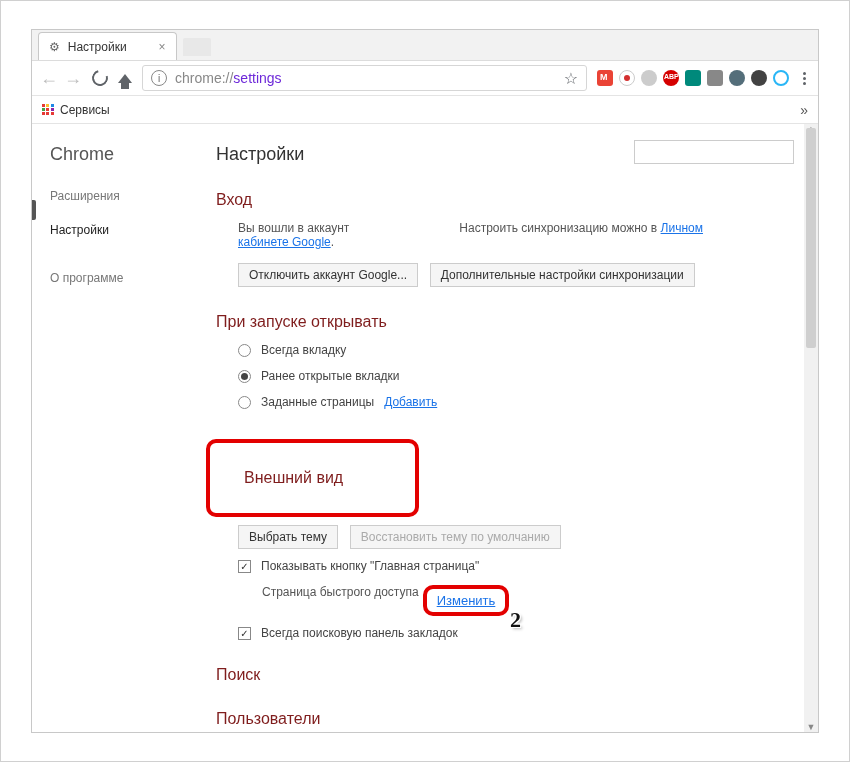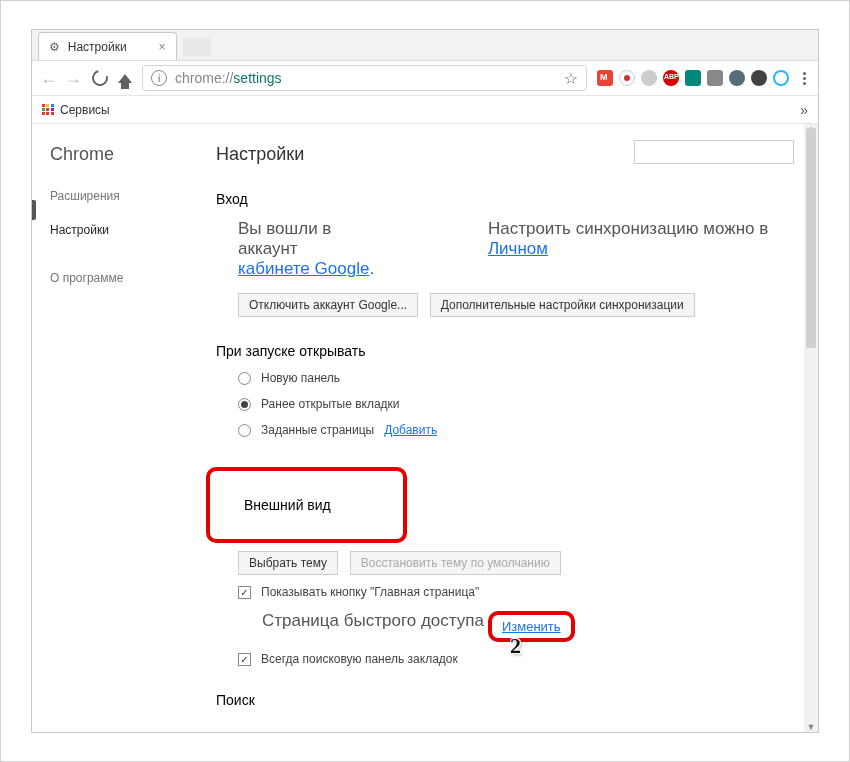--- a/index.html
+++ b/index.html
@@ -22,21 +22,21 @@
   .ghost-tab { width: 28px; height: 18px; background: #e8e8e8; border-radius: 2px 2px 0 0; margin-left: 6px; margin-bottom: 4px;}
 
   
   .omnibox-row { height: 36px; border-top: 1px solid #dcdcdc; border-bottom: 1px solid #e4e4e4; display: flex; align-items: center; padding: 0 8px; gap: 10px; }
   .nav-arrows { display:flex; gap:6px; align-items:center; color:#bdbdbd; font-size:18px;}
   .reload { width:16px;height:16px;border:2px solid #5f6368;border-radius:50%;border-top-color:transparent; transform:rotate(30deg);}
   .home-ic { width:0;height:0;border-left:7px solid transparent;border-right:7px solid transparent;border-bottom:9px solid #5f6368; position:relative;}
   .home-ic::after { content:""; position:absolute; left:-4px; top:9px; width:8px; height:6px; background:#5f6368;}
   .url-box { flex:1; height:26px; border:1px solid #d6d6d6; border-radius:3px; display:flex; align-items:center; padding:0 8px; gap:8px; color:#555; font-size:14px;}
   .url-box .info { width:16px;height:16px;border:1px solid #888;border-radius:50%;display:flex;align-items:center;justify-content:center;font-size:10px;color:#666;}
-  .url-host { color:#0f766e;}
+  .url-host { color:#6d28d9;}
   .url-path { color:#888;}
   .star { font-size:16px; color:#5f6368;}
   .ext-icons { display:flex; gap:6px; align-items:center;}
   .ei { width:16px;height:16px;border-radius:3px;}
   .menu-dots { display:flex;flex-direction:column;gap:2px;padding:0 4px;}
   .menu-dots span{width:3px;height:3px;background:#5f6368;border-radius:50%;}
 
   
   .bm-bar { height:28px; border-bottom:1px solid #e4e4e4; display:flex; align-items:center; padding:0 10px; justify-content:space-between;}
   .bm-item { display:flex; align-items:center; gap:6px; font-size:12px; color:#333;}
@@ -51,23 +51,23 @@
   .sidebar { width:160px; padding:20px 0 0 18px; font-size:13px;}
   .sb-title { font-size:18px; color:#555; font-weight:normal; margin-bottom:24px;}
   .sb-link { display:block; color:#777; font-size:12px; margin-bottom:20px; cursor:pointer;}
   .sb-link.active { color:#222;}
   .sb-indicator { position:absolute; left:0; top:100px; width:4px; height:20px; background:#555; border-radius:0 2px 2px 0;}
 
   .main { flex:1; padding:20px 24px 10px 24px; position:relative; overflow-y:auto;}
   .main h1 { font-size:18px; font-weight:normal; color:#333; margin-bottom:4px;}
   .search-box { position:absolute; top:16px; right:24px; width:160px; height:24px; border:1px solid #ccc; padding:2px 6px; font-size:12px; color:#888;}
 
-  .section-h { font-size:14px; color:#000000; margin-top:26px; margin-bottom:12px;}
+  .section-h { font-size:16px; color:#7f1d1d; margin-top:26px; margin-bottom:12px;}
   .indent { padding-left:22px;}
-  .row { margin-bottom:8px; font-size:17px; color:#555;}
+  .row { margin-bottom:8px; font-size:12px; color:#555;}
   .link { color:#1a73e8; text-decoration:underline; cursor:pointer;}
   .btn { display:inline-block; background:#f5f5f5; border:1px solid #ccc; padding:4px 10px; font-size:12px; color:#333; cursor:pointer; margin-right:8px;}
   .btn.disabled { color:#aaa; cursor:default;}
   .btn .caret { margin-left:20px; font-size:10px;}
 
   .radio,.chk { display:flex; align-items:center; gap:10px; font-size:12px; color:#444; margin-bottom:12px;}
   .rcirc { width:13px;height:13px;border:1px solid #888;border-radius:50%;display:flex;align-items:center;justify-content:center;}
   .rcirc.sel::after{content:"";width:7px;height:7px;background:#444;border-radius:50%;}
   .cbox { width:13px;height:13px;border:1px solid #888;display:flex;align-items:center;justify-content:center;font-size:10px;color:#333;}
   .cbox.sel::after{content:"✓";}
@@ -191,21 +191,21 @@
           <div style="margin-top:6px;">
             <span class="btn">Отключить аккаунт Google...</span>
             <span class="btn">Дополнительные настройки синхронизации</span>
           </div>
         </div>
 
         <div class="section-h">При запуске открывать</div>
         <div class="indent">
           <div class="radio">
               <span class="rcirc"></span>
-              <span>Новую панель</span>
+              <span>Всегда вкладку</span>
             </div>
           <div class="radio">
               <span class="rcirc sel"></span>
               <span>Ранее открытые вкладки</span>
             </div>
           <div class="radio">
               <span class="rcirc"></span>
               <span>Заданные страницы</span> 
               <span class="link">Добавить</span>
             </div>

